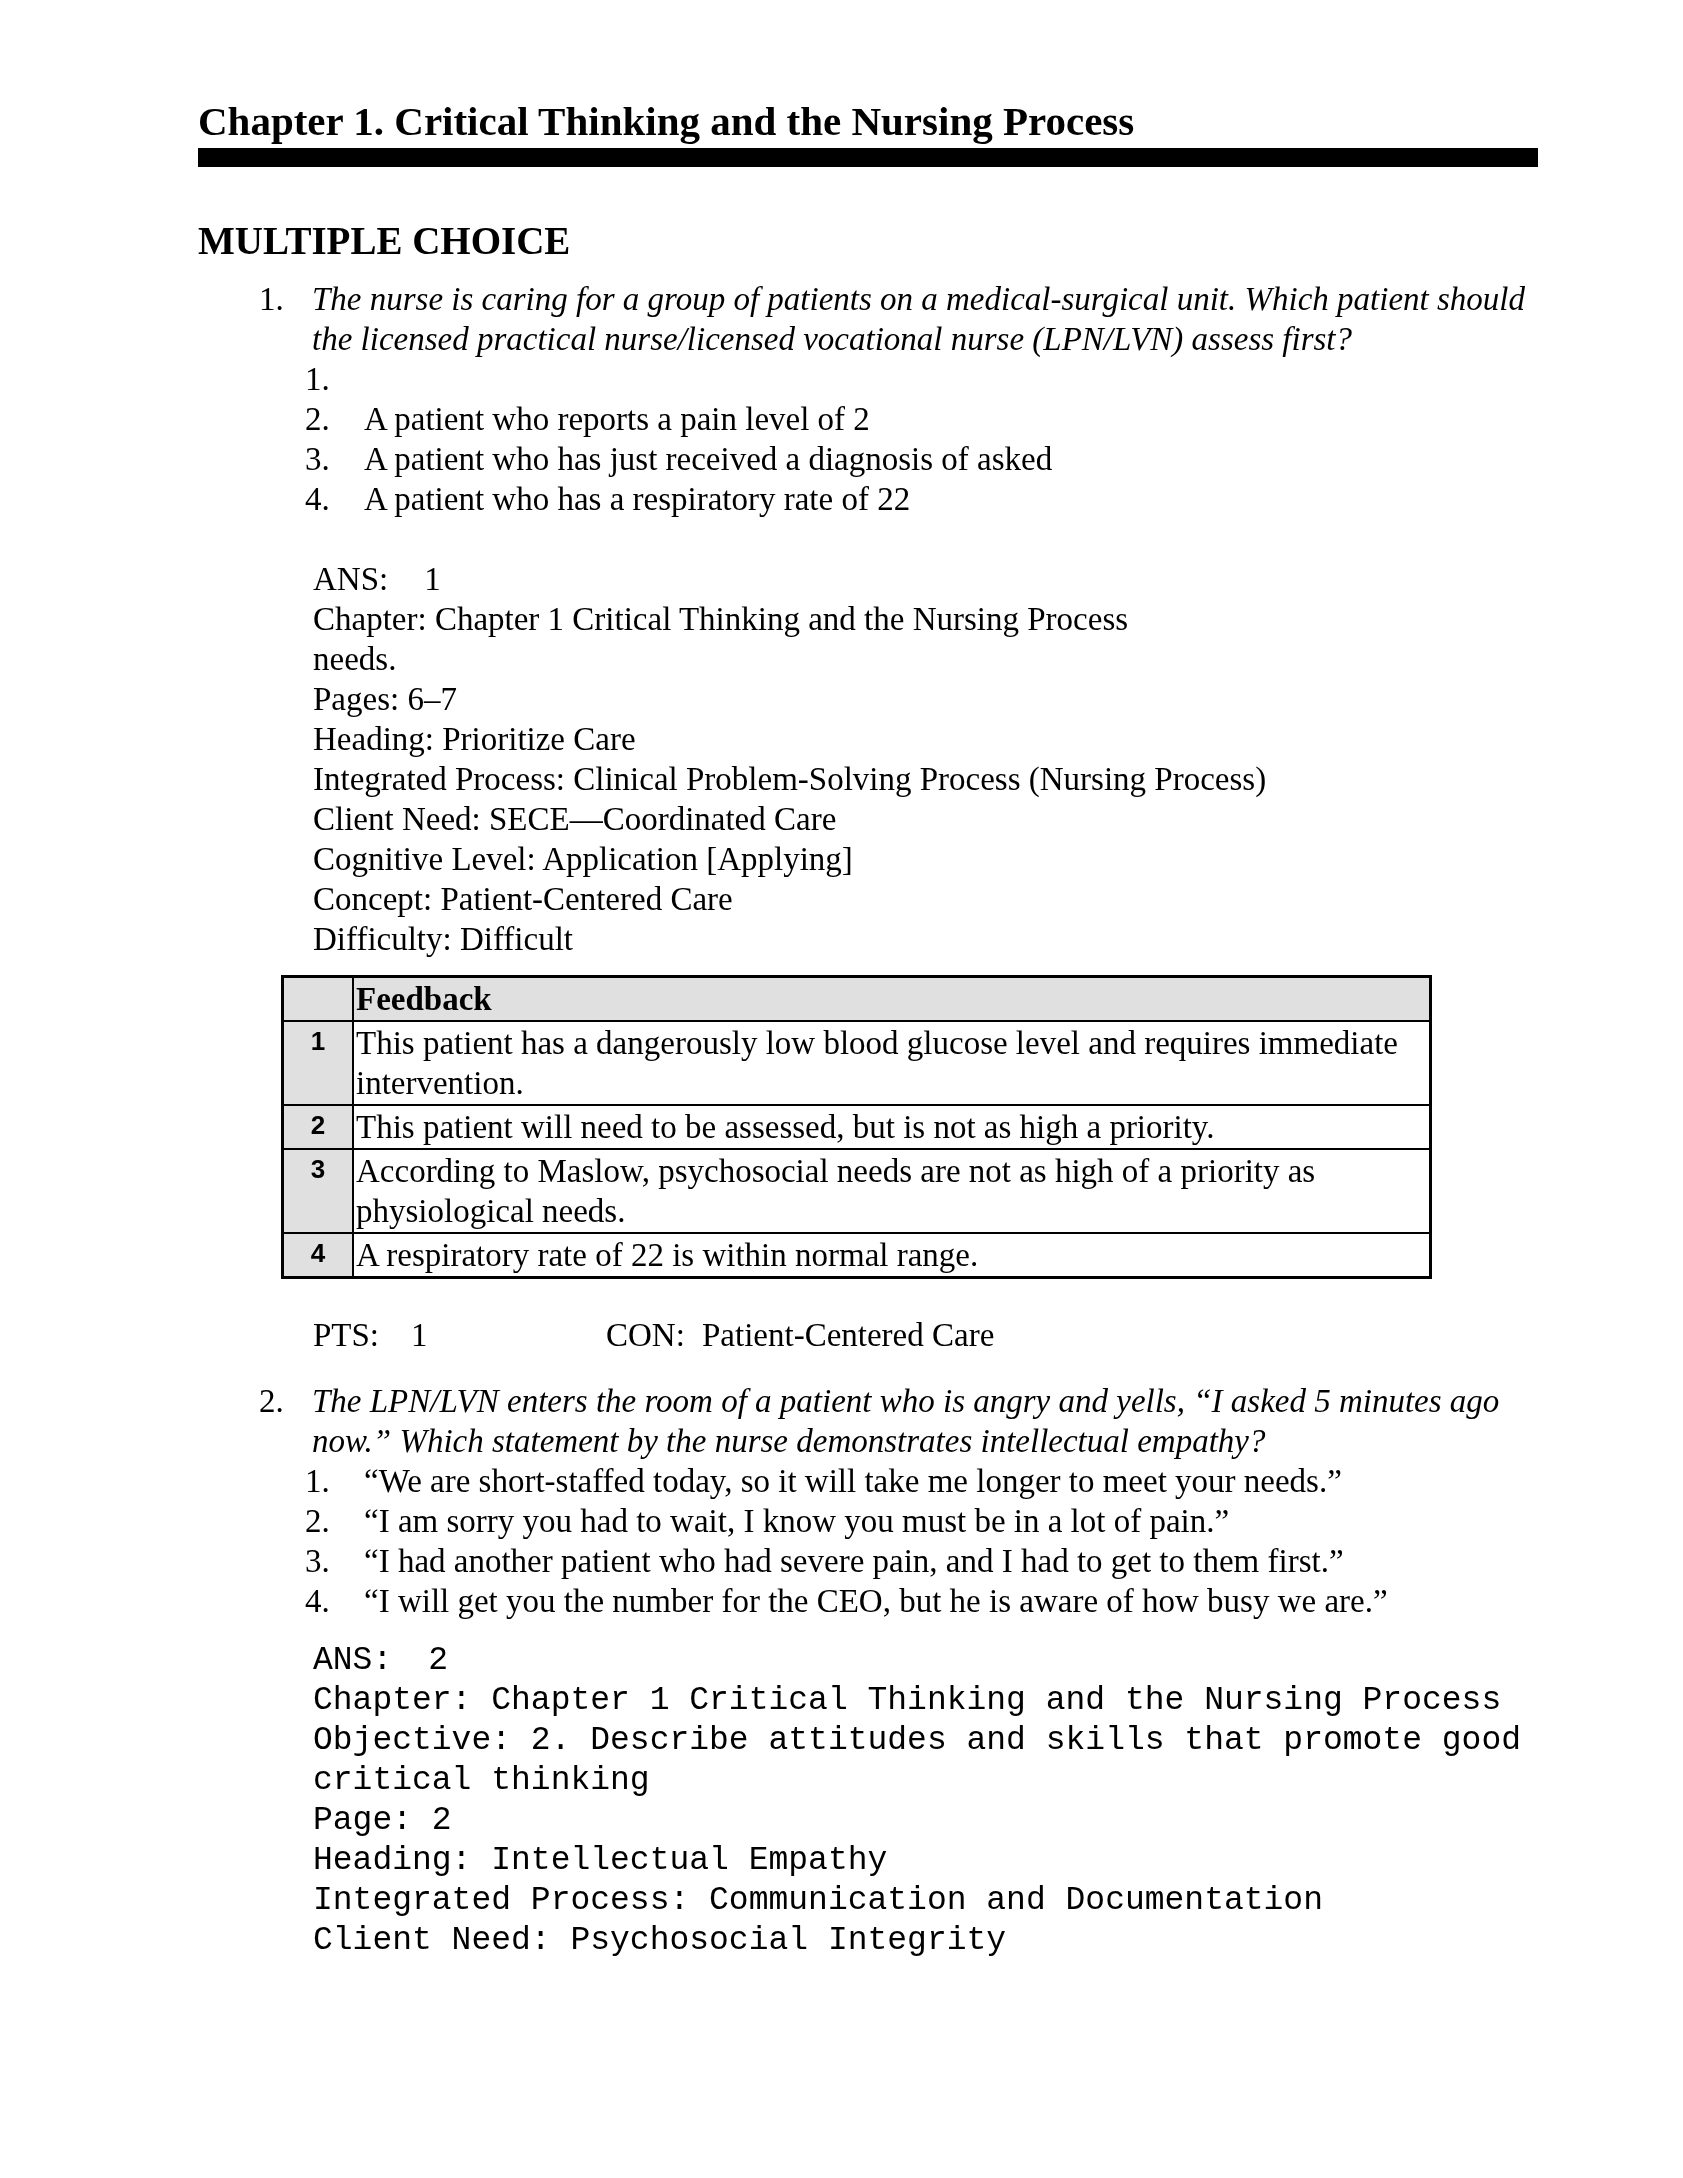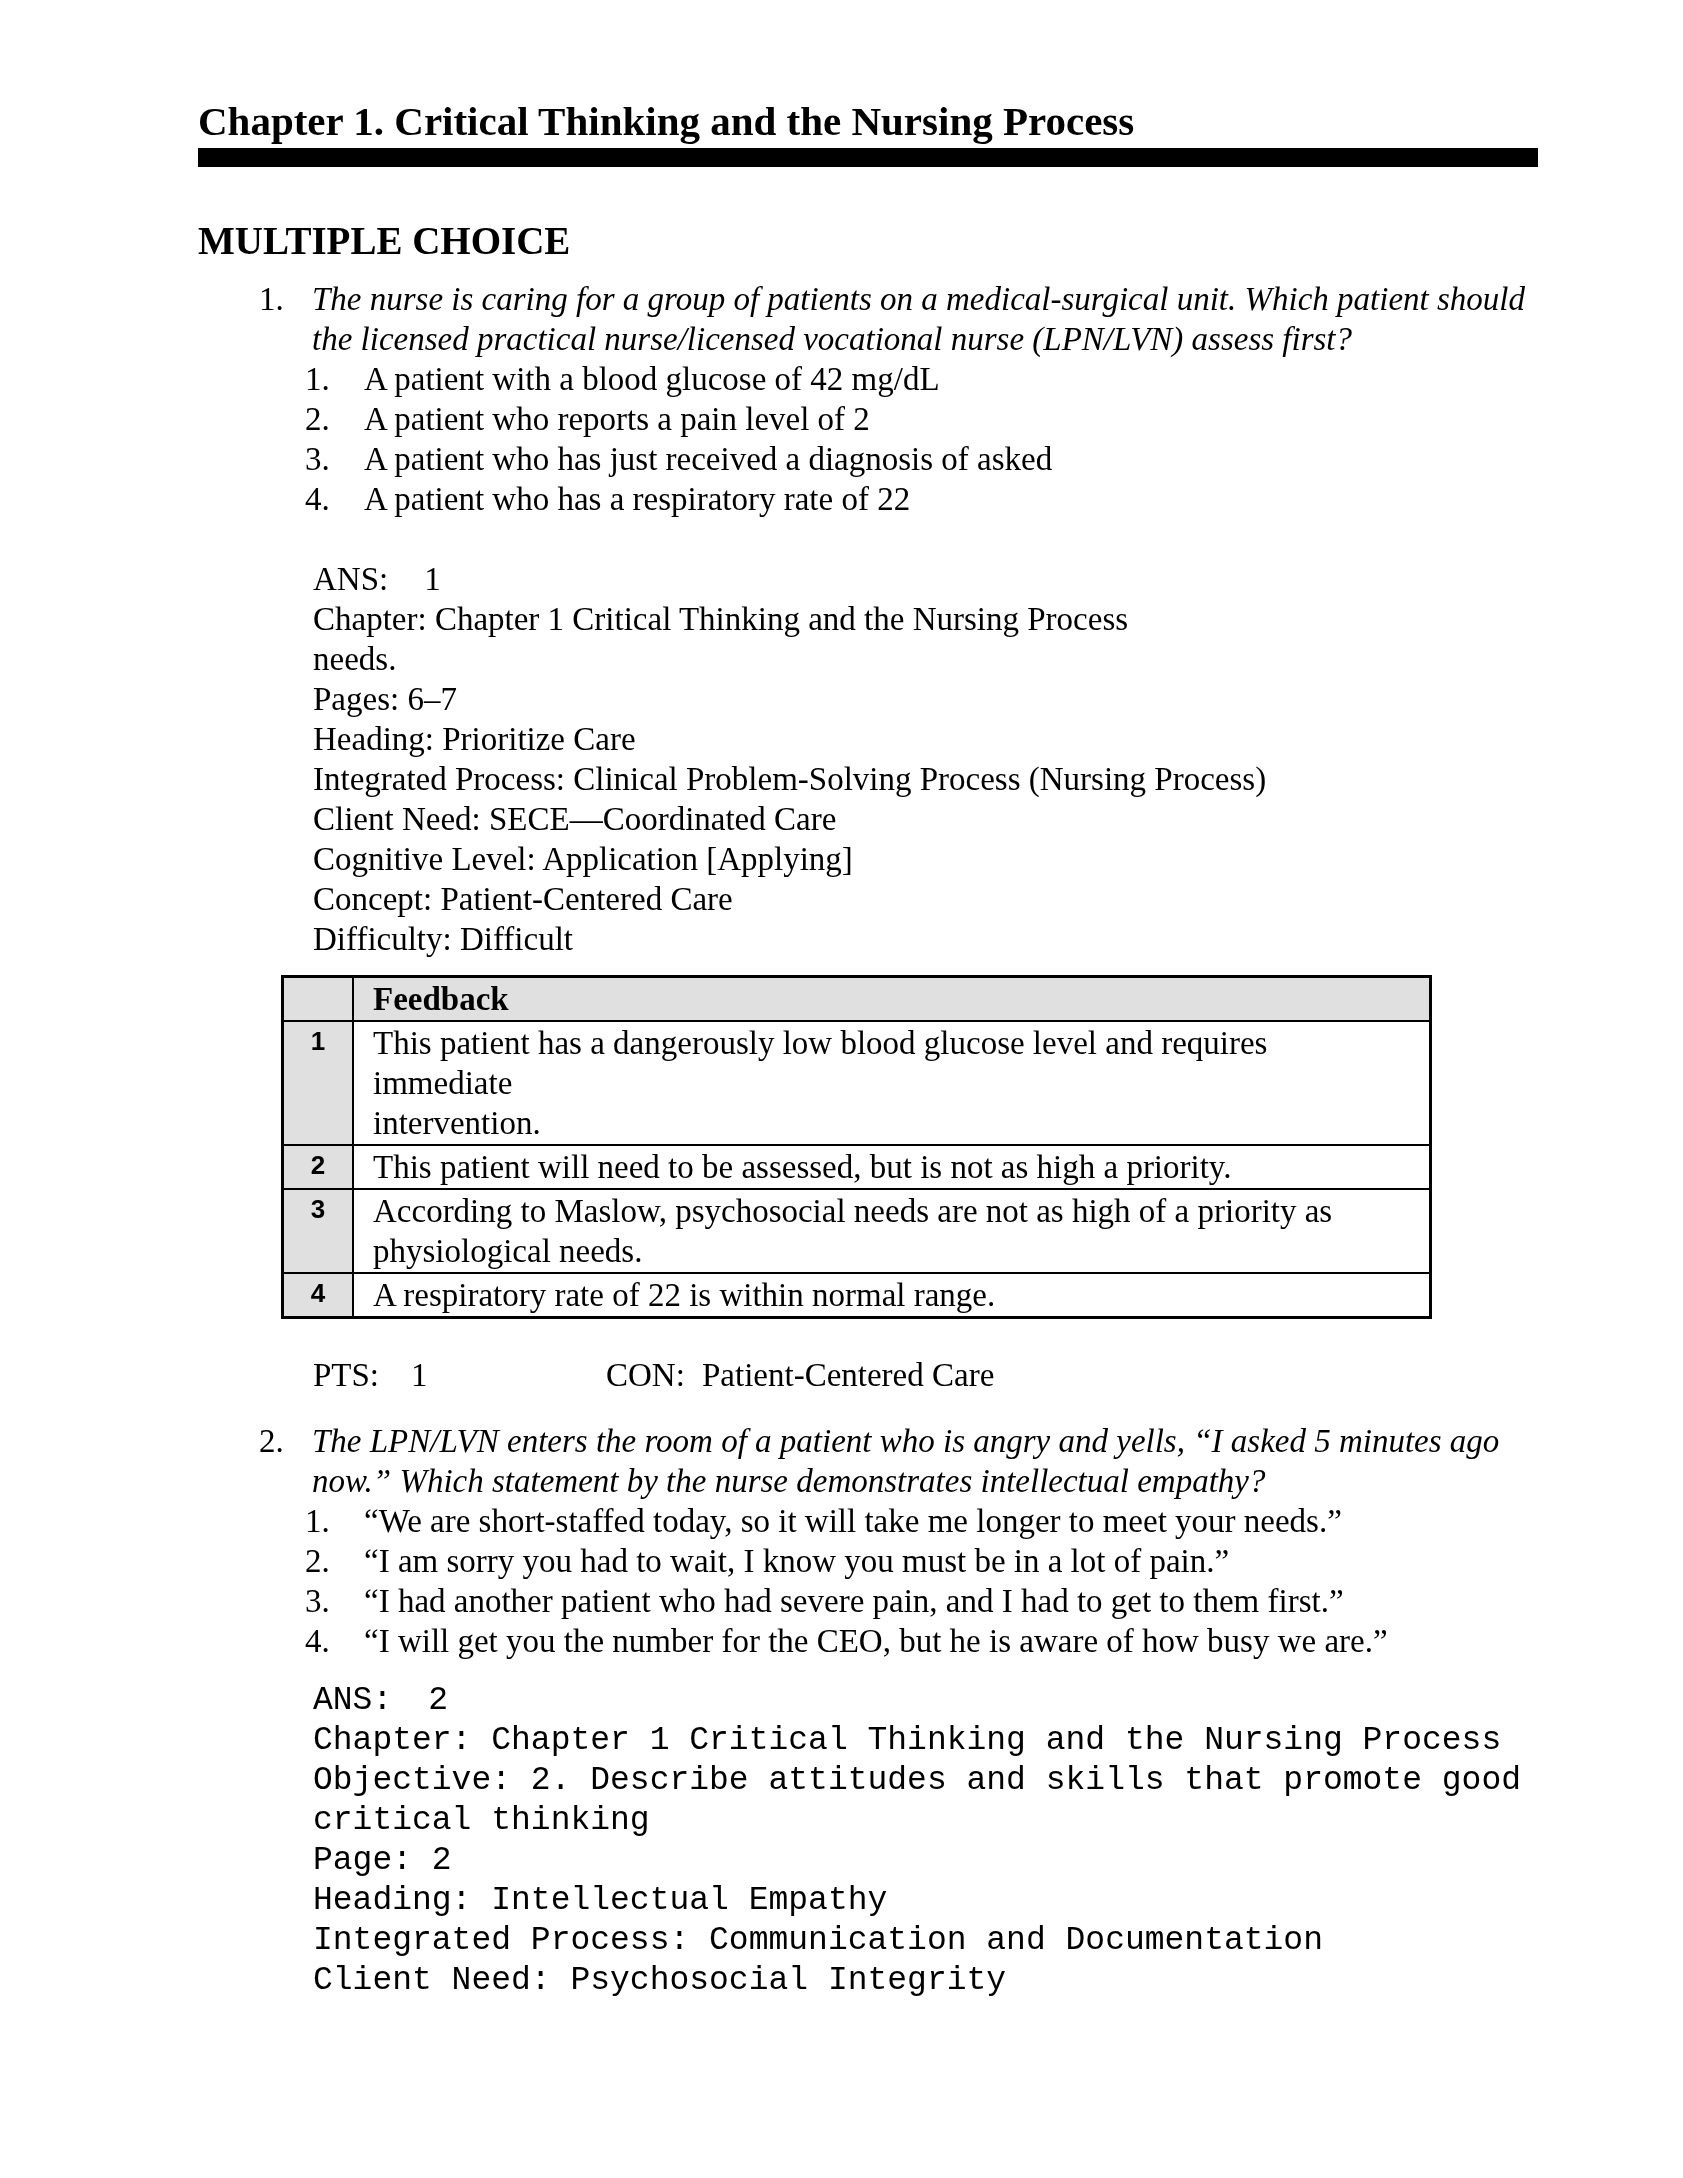--- a/index.html
+++ b/index.html
@@ -44,21 +44,21 @@
     border:3px solid #000;
     table-layout:fixed;
   }
   .feedback-table td{border:2px solid #000;vertical-align:top;}
   .num-cell{
     width:66px;background:#e0e0e0;
     font-family:"Liberation Sans",sans-serif;
     font-weight:bold;font-size:26px;line-height:34px;
     text-align:center;padding-top:2px;
   }
-  .fb-cell{padding:1px 19px;background:#ffffff;}
+  .fb-cell{padding:1px 2px;background:#ffffff;}
   .fb-head{font-weight:bold;background:#e0e0e0;}
   .head-row td{background:#e0e0e0;}
   .pts-line{margin:36px 0 0 313px;display:flex;}
   .pts-label{width:98px;flex:0 0 auto;}
   .pts-value{width:195px;flex:0 0 auto;}
   .con-label{width:96px;flex:0 0 auto;}
 </style>
 </head>
 <body>
 
@@ -74,21 +74,20 @@
     <div class="stem-row">
       <span class="q-num">1.</span>
       <div class="stem">
         <div>The nurse is caring for a group of patients on a medical-surgical unit. Which patient should</div>
         <div>the licensed practical nurse/licensed vocational nurse (LPN/LVN) assess first?</div>
       </div>
     </div>
 
     <div class="option">
       <span class="opt-num">1.</span>
-      <span class="opt-text">A patient with a blood glucose of 42 mg/dL</span>
     </div>
     <div class="option">
       <span class="opt-num">2.</span>
       <span class="opt-text">A patient who reports a pain level of 2</span>
     </div>
     <div class="option">
       <span class="opt-num">3.</span>
       <span class="opt-text">A patient who has just received a diagnosis of asked</span>
     </div>
     <div class="option">

